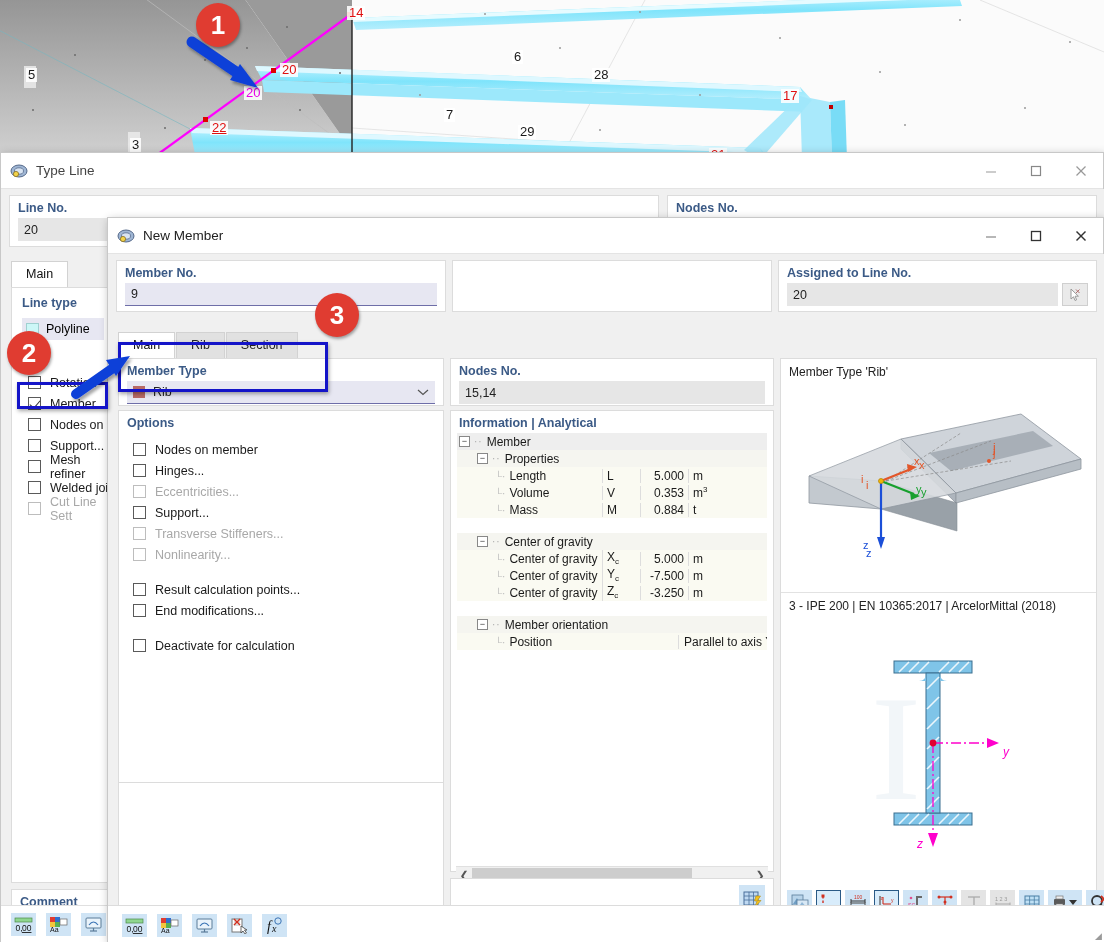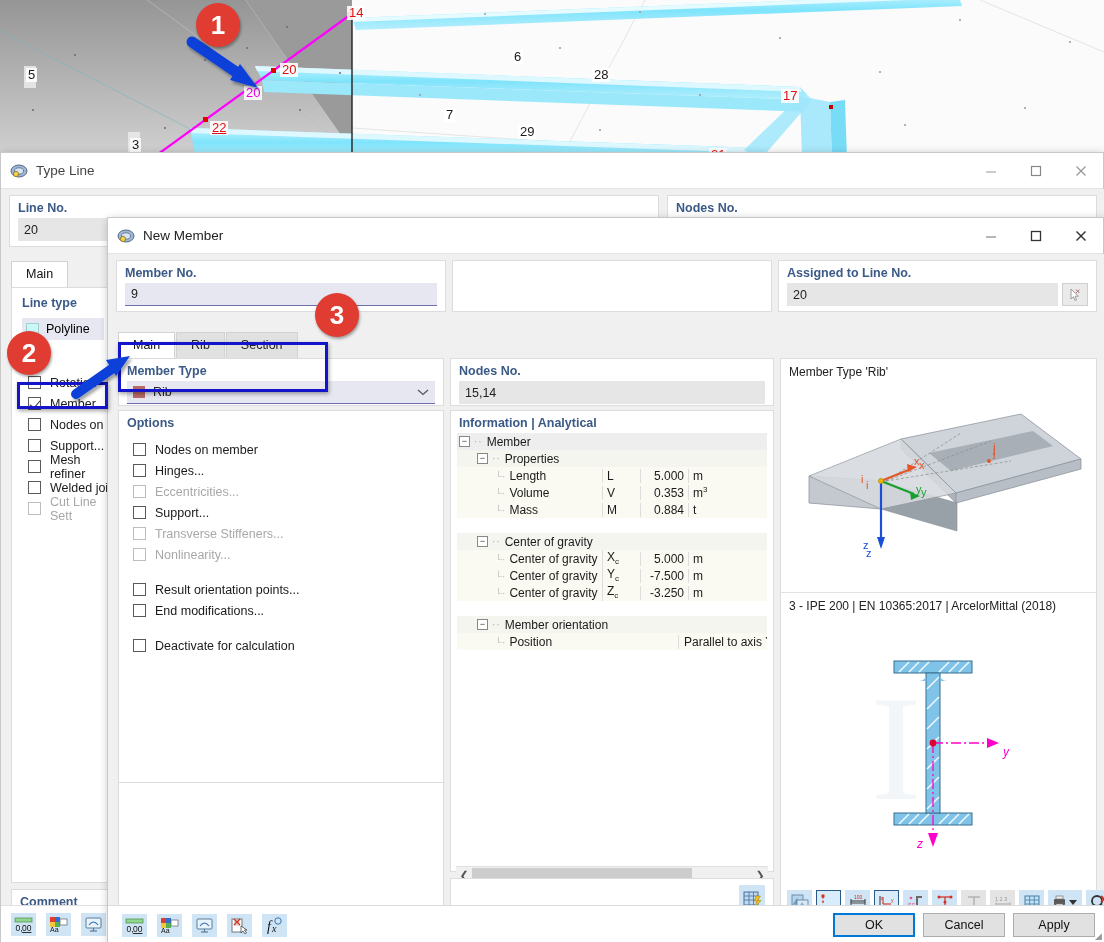--- a/index.html
+++ b/index.html
@@ -483,21 +483,21 @@
             <div class="cbrow dim">
               <span class="cbox dim"></span>
               <span>Transverse Stiffeners...</span>
             </div>
             <div class="cbrow dim">
               <span class="cbox dim"></span>
               <span>Nonlinearity...</span>
             </div>
             <div class="cbrow" style="margin-top: 14px;">
               <span class="cbox"></span>
-              <span>Result orientation points...</span>
+              <span>Result calculation points...</span>
             </div>
             <div class="cbrow">
               <span class="cbox"></span>
               <span>End modifications...</span>
             </div>
             <div class="cbrow" style="margin-top: 14px;">
               <span class="cbox"></span>
               <span>Deactivate for calculation</span>
             </div>
           </div>
@@ -841,25 +841,20 @@
         </span>
         <span class="tool-btn">
           <svg width="19" height="17" viewBox="0 0 19 17">
             <text x="2" y="14" font-size="14" font-style="italic" font-family="Liberation Serif" fill="#111">f</text>
             <text x="7" y="15" font-size="10" font-style="italic" font-family="Liberation Serif" fill="#111">x</text>
             <circle cx="13" cy="4" r="3.2" fill="none" stroke="#3b74b5" stroke-width="1"></circle>
           </svg>
         </span>
       </div>
 
-      <div style="position:absolute; right:10px; top:7px; display:flex; gap:8px;">
-        <span class="dlg-btn default">OK</span>
-        <span class="dlg-btn">Cancel</span>
-        <span class="dlg-btn">Apply</span>
-      </div>
       <span style="position:absolute; right:3px; bottom:2px; color:#9a9a9a; font-size:9px;">◢</span>
     </div>
   </div>
 
   <svg class="anno-arrow" style="left:186px; top:36px;" width="90" height="62">
     <defs>
         <filter id="sh1" x="-40%" y="-40%" width="190%" height="190%">
       <feDropShadow dx="2" dy="3" stdDeviation="1.6" flood-color="#000" flood-opacity=".35"></feDropShadow>
         </filter>
       </defs>

